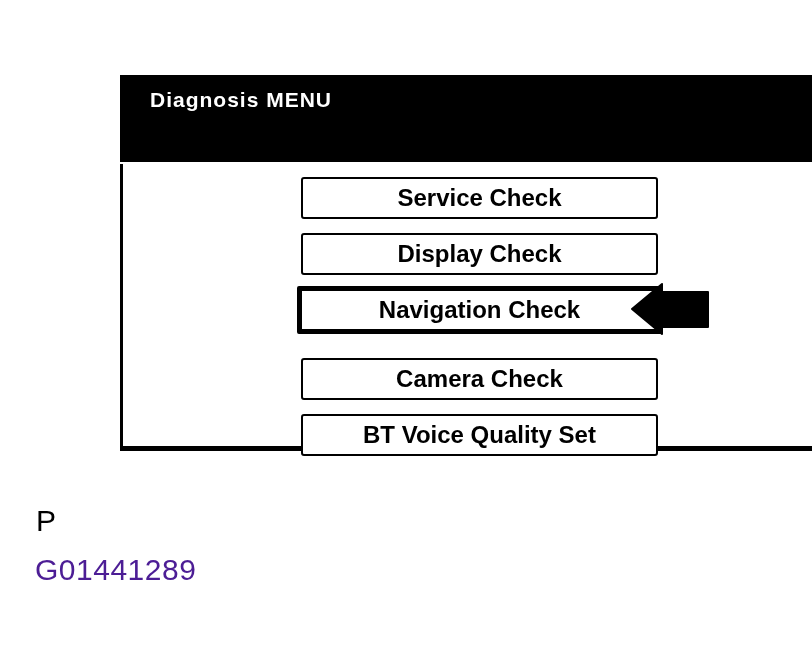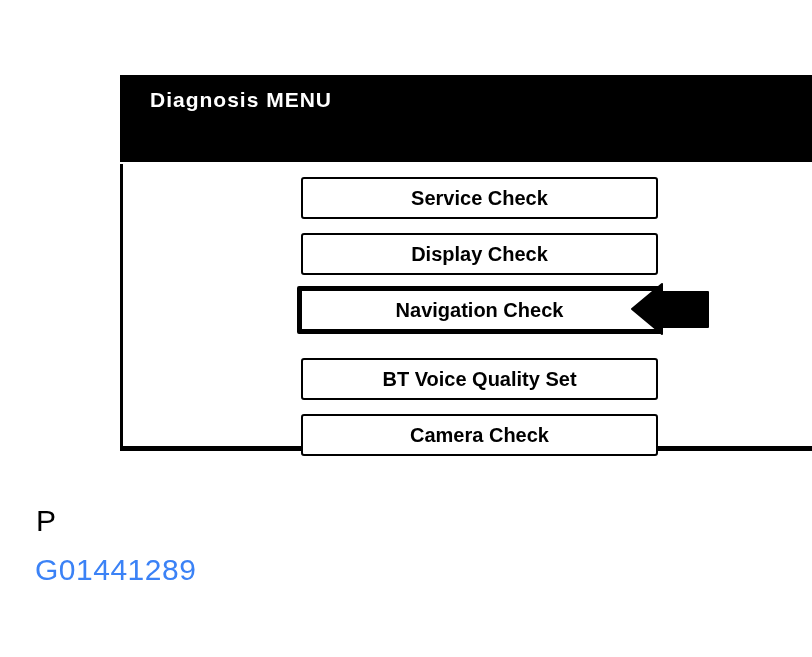--- a/index.html
+++ b/index.html
@@ -46,21 +46,21 @@
     box-sizing: border-box;
     width: 357px;
     height: 42px;
     min-height: 42px;
     background: #ffffff;
     border: 2px solid #000000;
     border-radius: 3px;
     margin: 0 0 14px 0;
     padding: 0;
     font-family: "Liberation Sans", sans-serif;
-    font-size: 20px;
+    font-size: 24px;
     font-weight: bold;
     color: #000000;
     text-align: center;
     cursor: pointer;
   }
   .menu-btn.selected {
     border-width: 5px;
     width: 365px;
     height: 48px;
     min-height: 48px;
@@ -81,40 +81,40 @@
     top: 504px;
     font-size: 30px;
     color: #000000;
   }
   .figure-id {
     position: absolute;
     left: 35px;
     top: 553px;
     font-size: 30px;
     letter-spacing: 0.5px;
-    color: #3b82f6;
+    color: #4c1d95;
   }
 </style>
 </head>
 <body>
 
 <div class="page">
 
   <div class="screen">
 
     <div class="screen-header">
       <span class="screen-title">Diagnosis MENU</span>
     </div>
 
     <div class="menu-panel">
       <button class="menu-btn">Service Check</button>
       <button class="menu-btn">Display Check</button>
       <button class="menu-btn selected">Navigation Check</button>
+      <button class="menu-btn">Camera Check</button>
       <button class="menu-btn">BT Voice Quality Set</button>
-      <button class="menu-btn">Camera Check</button>
     </div>
 
   </div>
 
   <svg class="selection-arrow" viewBox="0 0 82 56" xmlns="http://www.w3.org/2000/svg">
     <polygon points="2,28 32,3 32,11 78,11 78,46 32,46 32,53" stroke-width="2" stroke-linejoin="round" stroke="#000000" fill="#000000"></polygon>
   </svg>
 
   <div class="page-letter">P</div>
 

